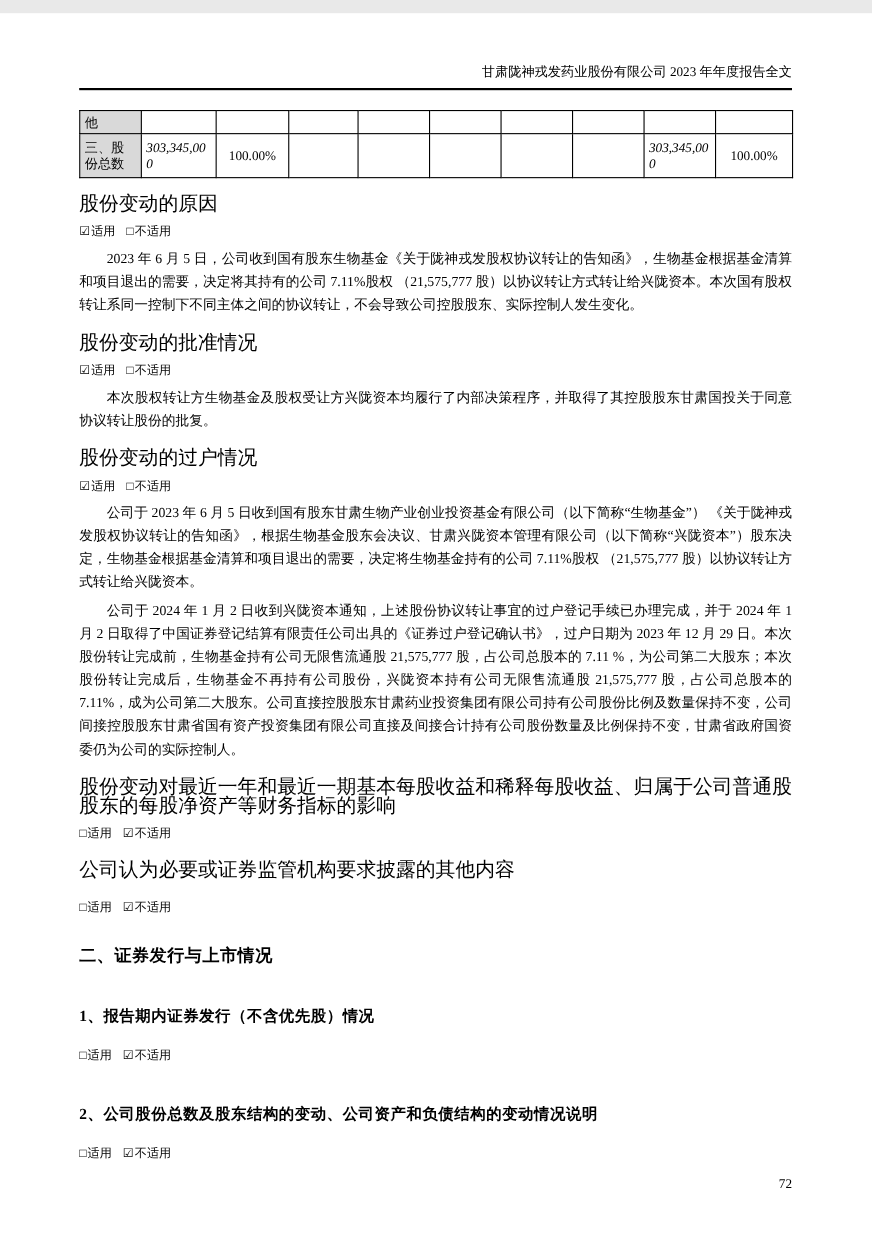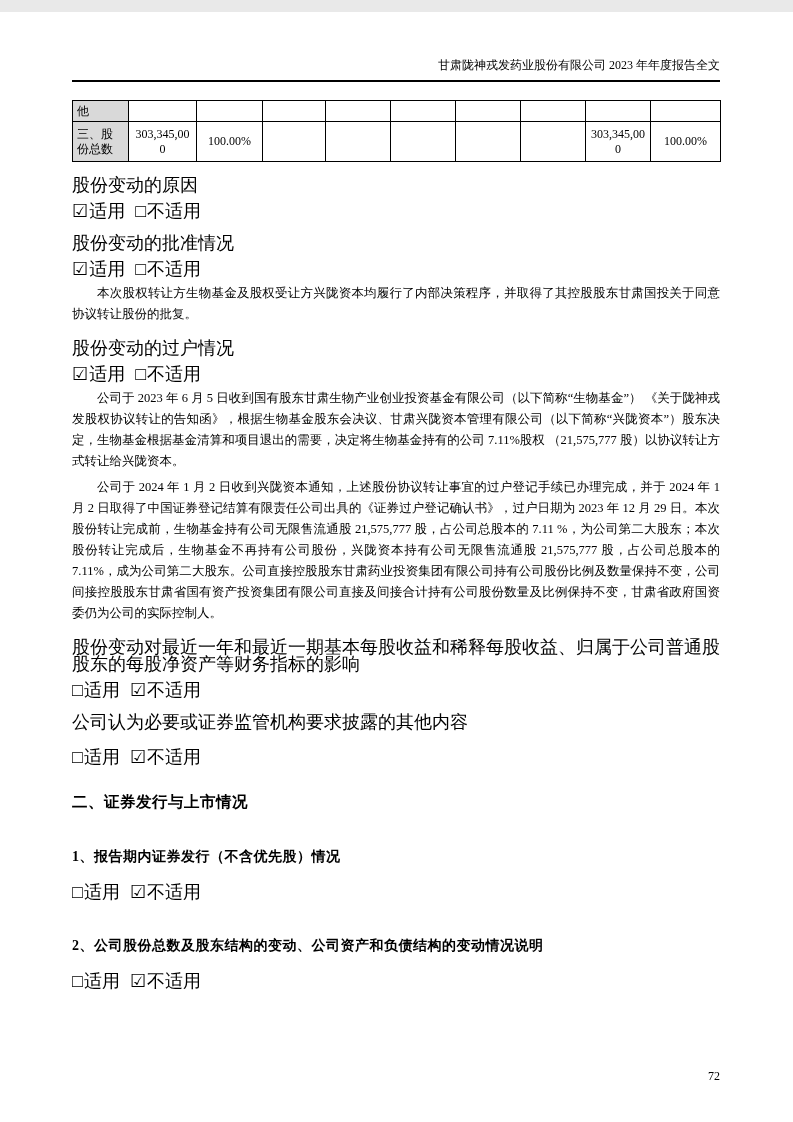--- a/index.html
+++ b/index.html
@@ -24,25 +24,25 @@
   }
   .share-table td {
     border:1px solid #000;
     padding:2px 4px;
     vertical-align:middle;
     overflow:hidden;
   }
   .share-table tr.row-other td { height:21px; }
   .share-table tr.row-total td { height:40px; }
   .t-label { background:#d9d9d9; text-align:left; }
-  .t-num { text-align:center; word-break:break-all; }
+  .t-num { text-align:left; word-break:break-all;font-style:italic; }
   .t-pct { text-align:center; }
   
   .sec-label { font-size:18px; line-height:17px; margin-top:15px; }
-  .cb-line { font-size:18px; line-height:17px; margin-top:9px; }
+  .cb-line { font-size:11px; line-height:17px; margin-top:9px; }
   .cb-line.cb-roomy { margin-top:18px; }
   .cb-item { white-space:nowrap; }
   .cb-second { margin-left:10px; }
   .cb-box { margin-right:1px; }
   .para {
     font-size:12.5px; line-height:21px;
     text-align:justify; text-indent:2em;
     margin-top:5px;
   }
   .h-sub { font-size:14px; font-weight:bold; line-height:18px; margin-top:36px; letter-spacing:0.5px; }
@@ -96,20 +96,21 @@
         <td class="t-num">303,345,000</td>
         <td class="t-pct">100.00%</td>
       </tr>
     </tbody>
   </table>
 
   <div class="sec-label">股份变动的原因</div>
   <div class="cb-line">
     <span class="cb-item"><span class="cb-box">☑</span><span class="cb-text">适用</span></span><span class="cb-item cb-second"><span class="cb-box">□</span><span class="cb-text">不适用</span></span>
   </div>
+  <p class="para">2023 年 6 月 5 日，公司收到国有股东生物基金《关于陇神戎发股权协议转让的告知函》，生物基金根据基金清算和项目退出的需要，决定将其持有的公司 7.11%股权 （21,575,777 股）以协议转让方式转让给兴陇资本。本次国有股权转让系同一控制下不同主体之间的协议转让，不会导致公司控股股东、实际控制人发生变化。</p>
 
   <div class="sec-label">股份变动的批准情况</div>
   <div class="cb-line">
     <span class="cb-item"><span class="cb-box">☑</span><span class="cb-text">适用</span></span><span class="cb-item cb-second"><span class="cb-box">□</span><span class="cb-text">不适用</span></span>
   </div>
   <p class="para">本次股权转让方生物基金及股权受让方兴陇资本均履行了内部决策程序，并取得了其控股股东甘肃国投关于同意协议转让股份的批复。</p>
 
   <div class="sec-label">股份变动的过户情况</div>
   <div class="cb-line">
     <span class="cb-item"><span class="cb-box">☑</span><span class="cb-text">适用</span></span><span class="cb-item cb-second"><span class="cb-box">□</span><span class="cb-text">不适用</span></span>

